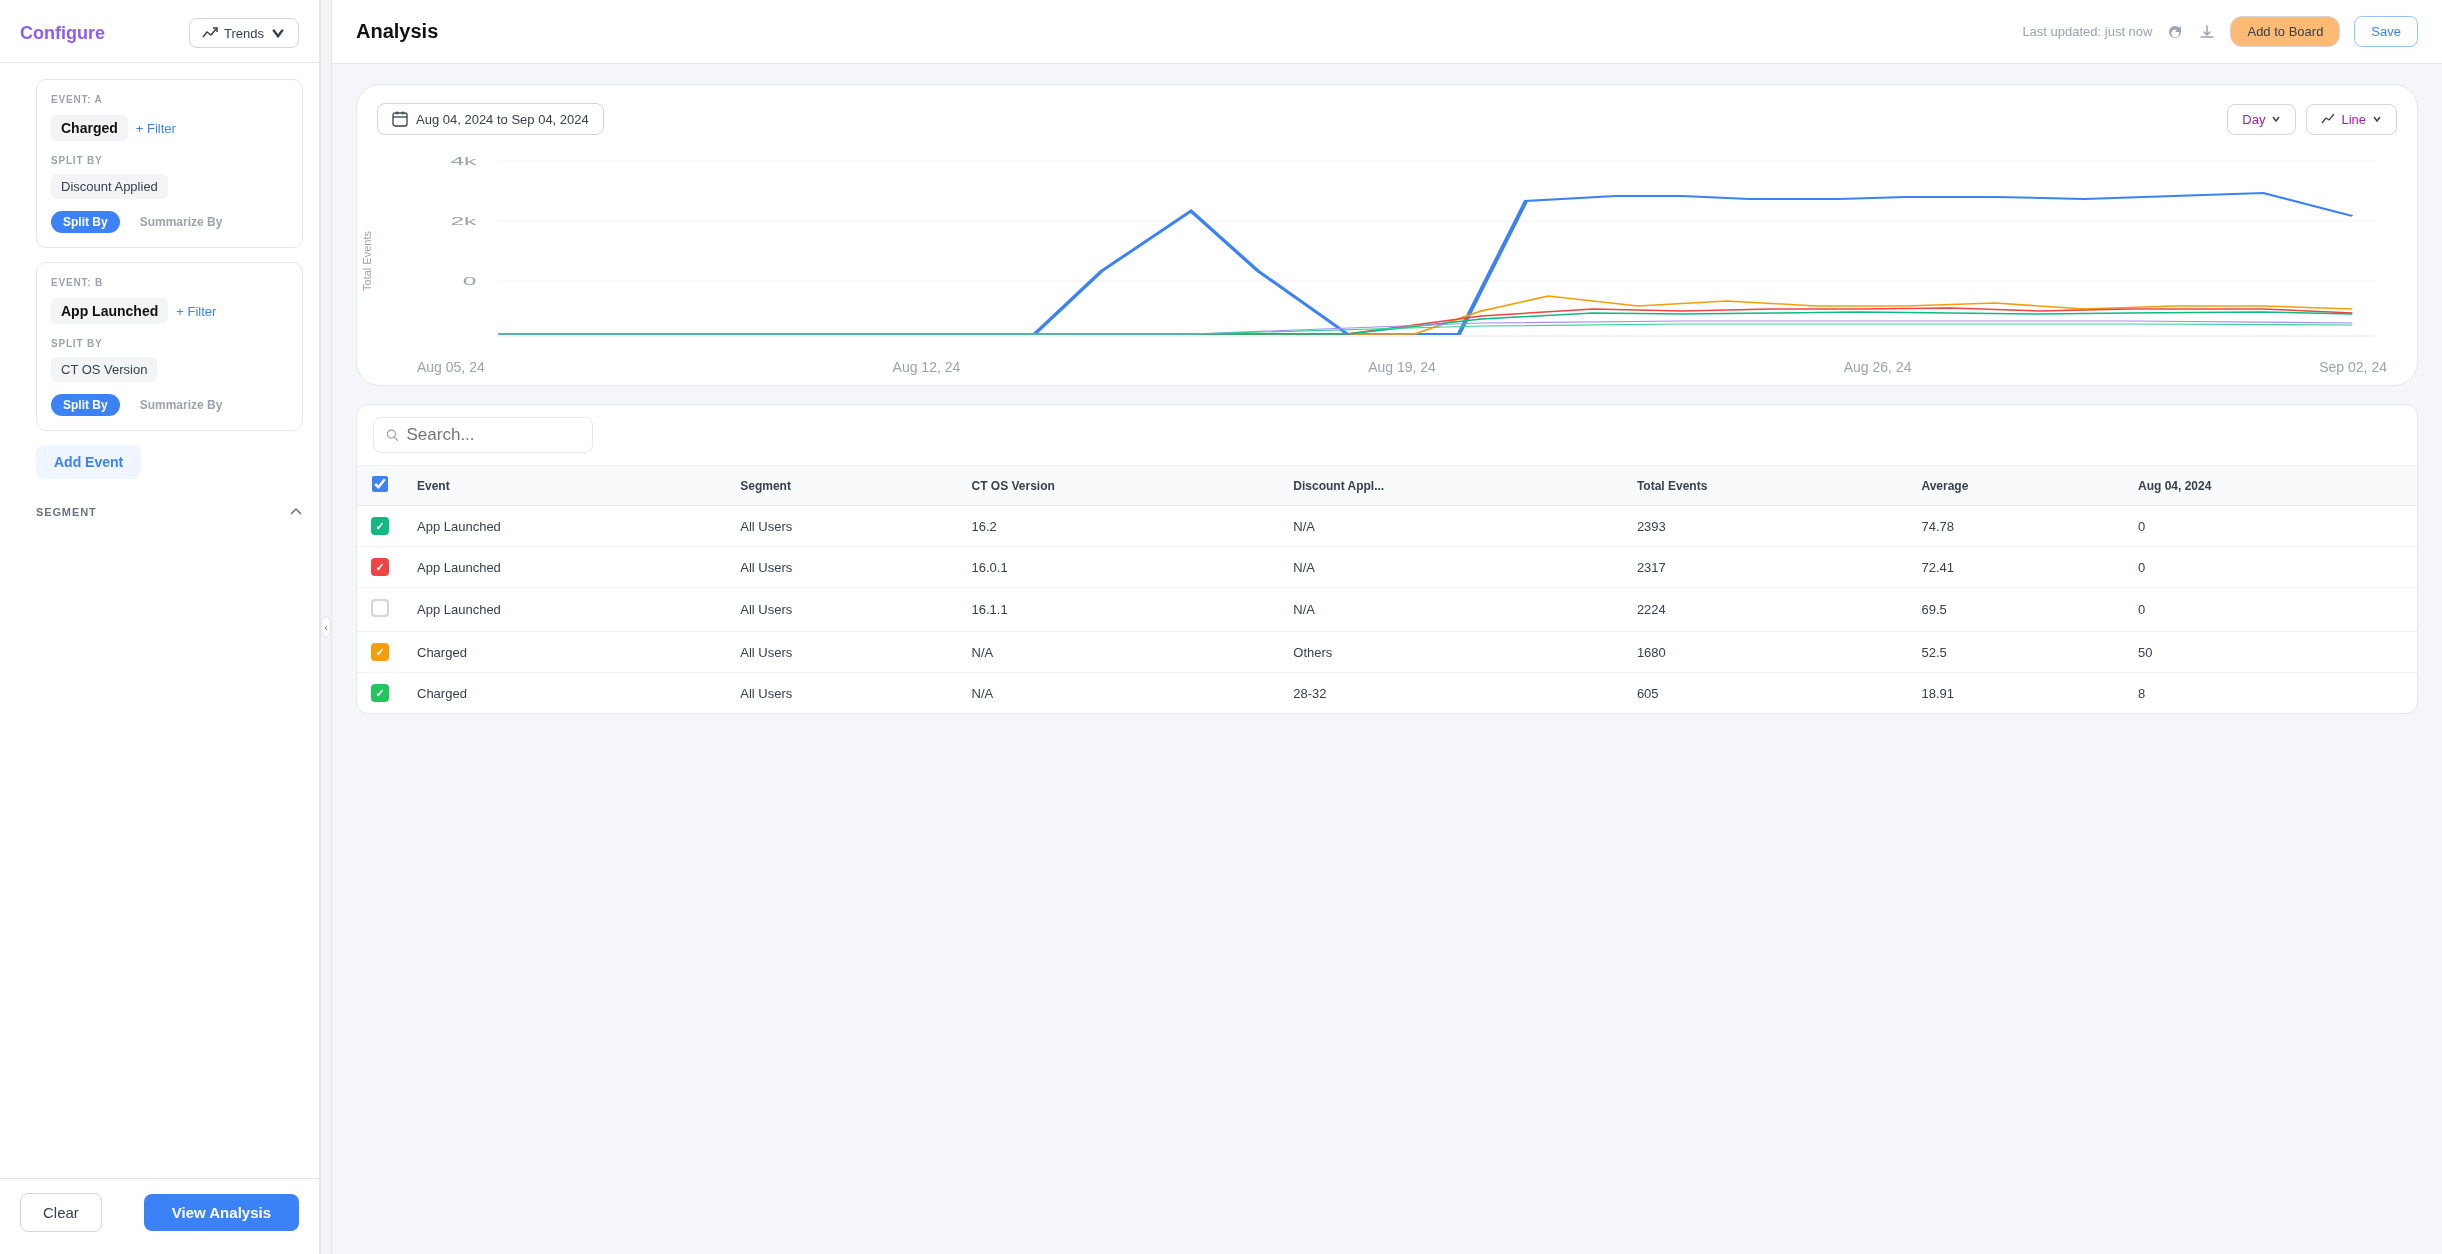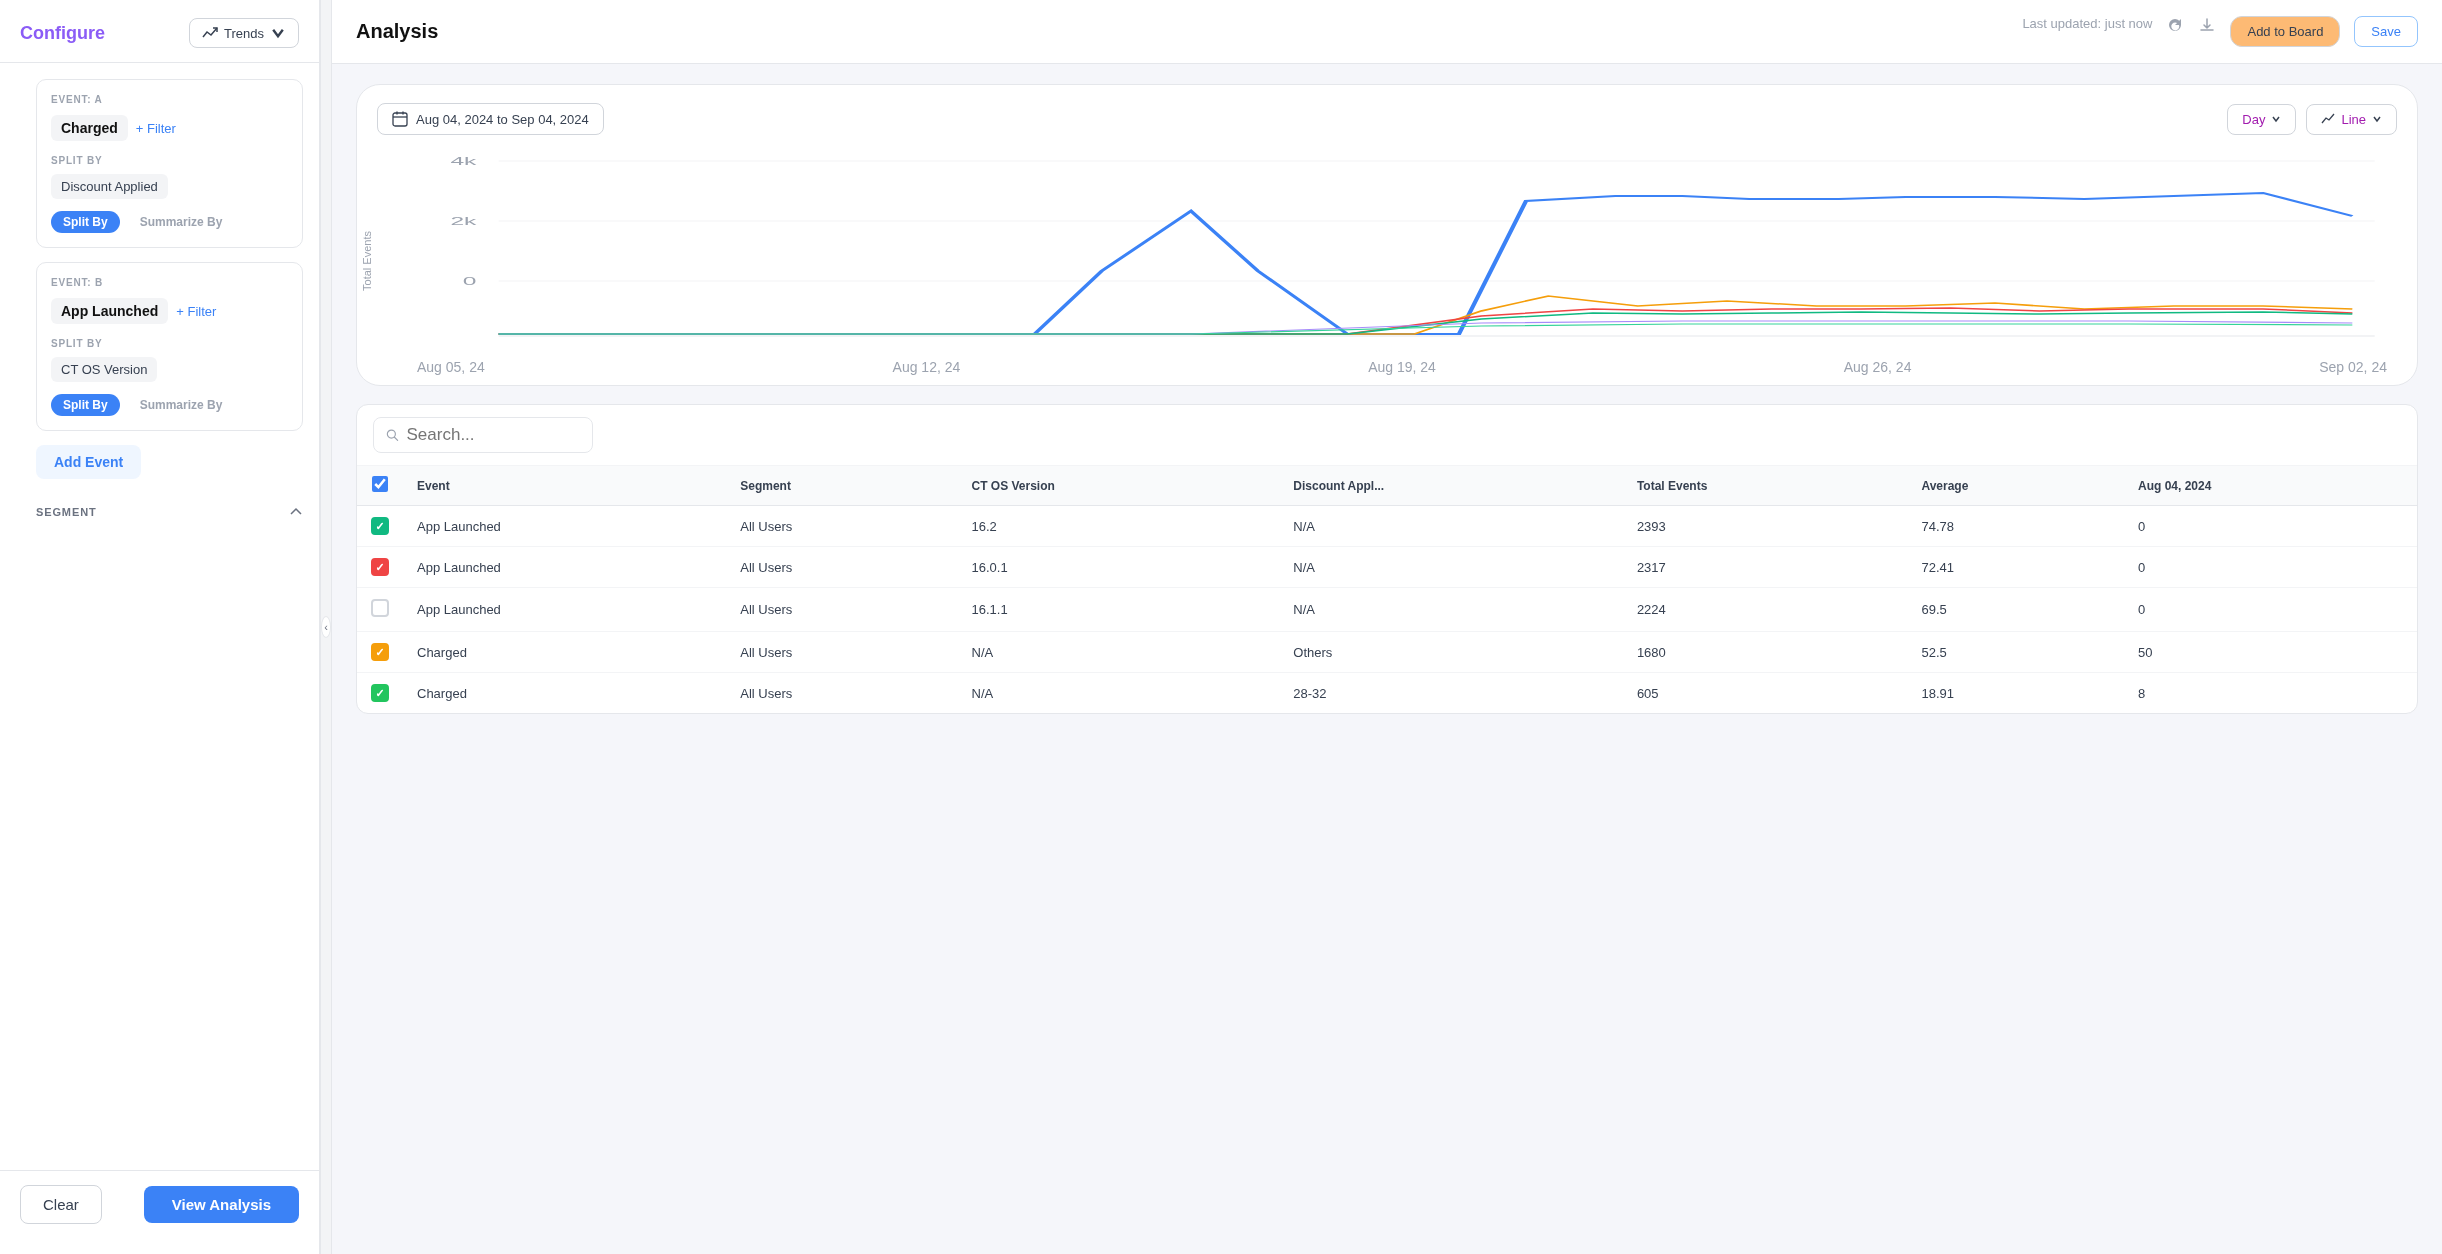--- a/index.html
+++ b/index.html
@@ -141,21 +141,21 @@
     .segment-label {
       font-size: 11px;
       font-weight: 700;
       color: #6b7280;
       letter-spacing: 0.08em;
     }
 
     
     .bottom-bar {
       position: sticky;
-      bottom: 16px;
+      bottom: 8px;
       background: #fff;
       border-top: 1px solid #e5e7eb;
       display: flex;
       align-items: center;
       justify-content: space-between;
       padding: 14px 20px;
     }
     .clear-btn {
       font-size: 15px;
       font-weight: 500;
@@ -217,21 +217,21 @@
       background: #fff;
       border-bottom: 1px solid #e5e7eb;
     }
     .analysis-title {
       font-size: 20px;
       font-weight: 700;
       color: #111;
     }
     .right-header-actions {
       display: flex;
-      align-items: flex-start;
+      align-items: center;
       gap: 14px;
     }
     .last-updated {
       font-size: 13px;
       color: #9ca3af;
     }
     .icon-btn {
       background: none;
       border: none;
       cursor: pointer;

